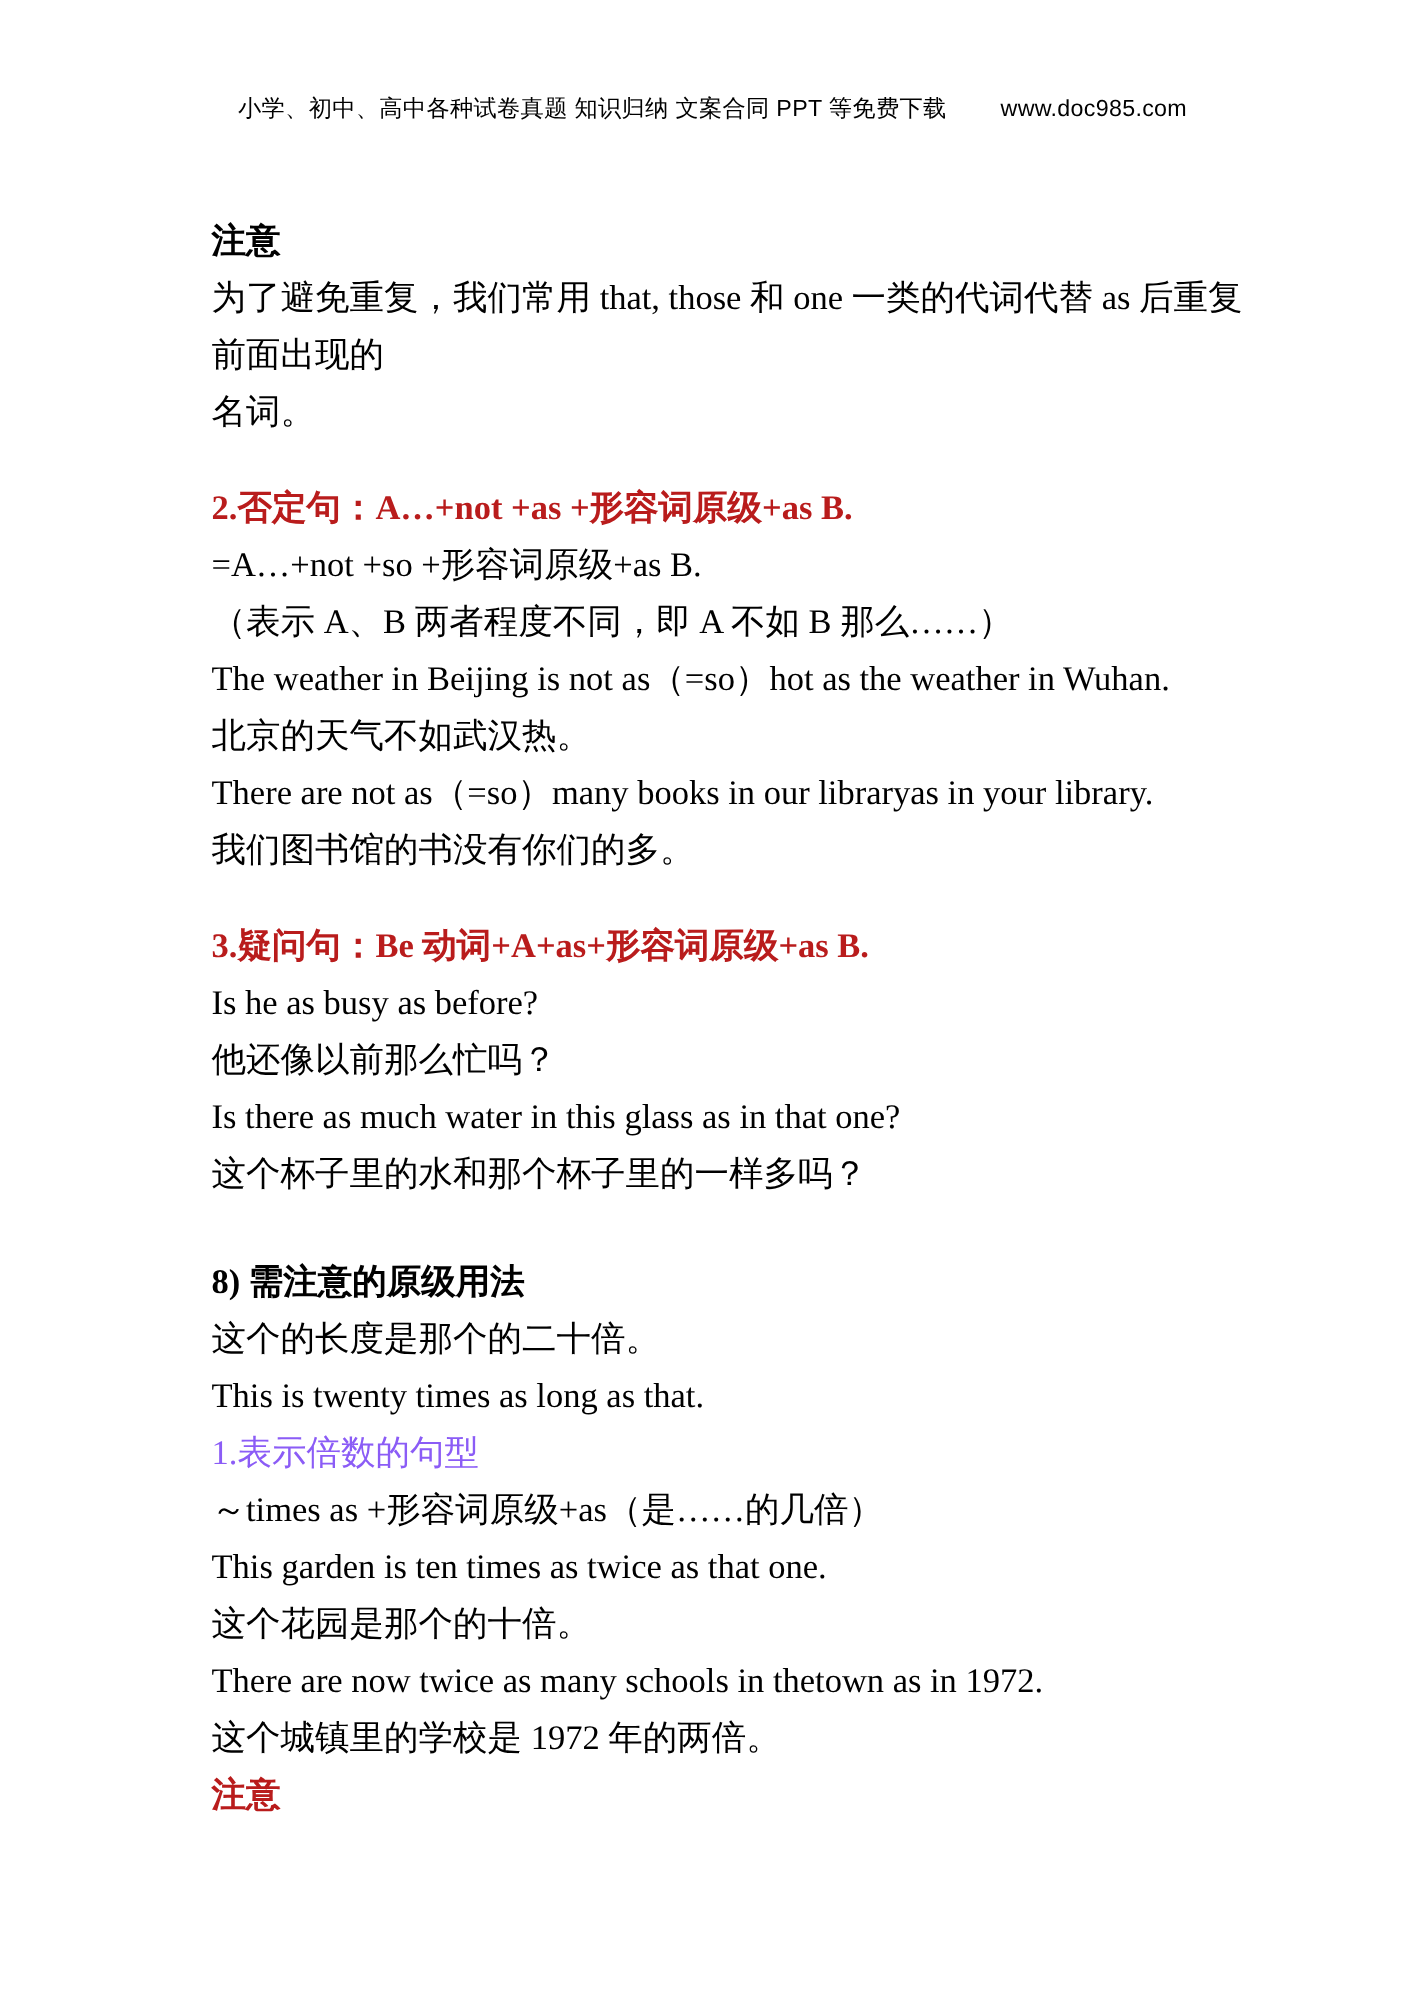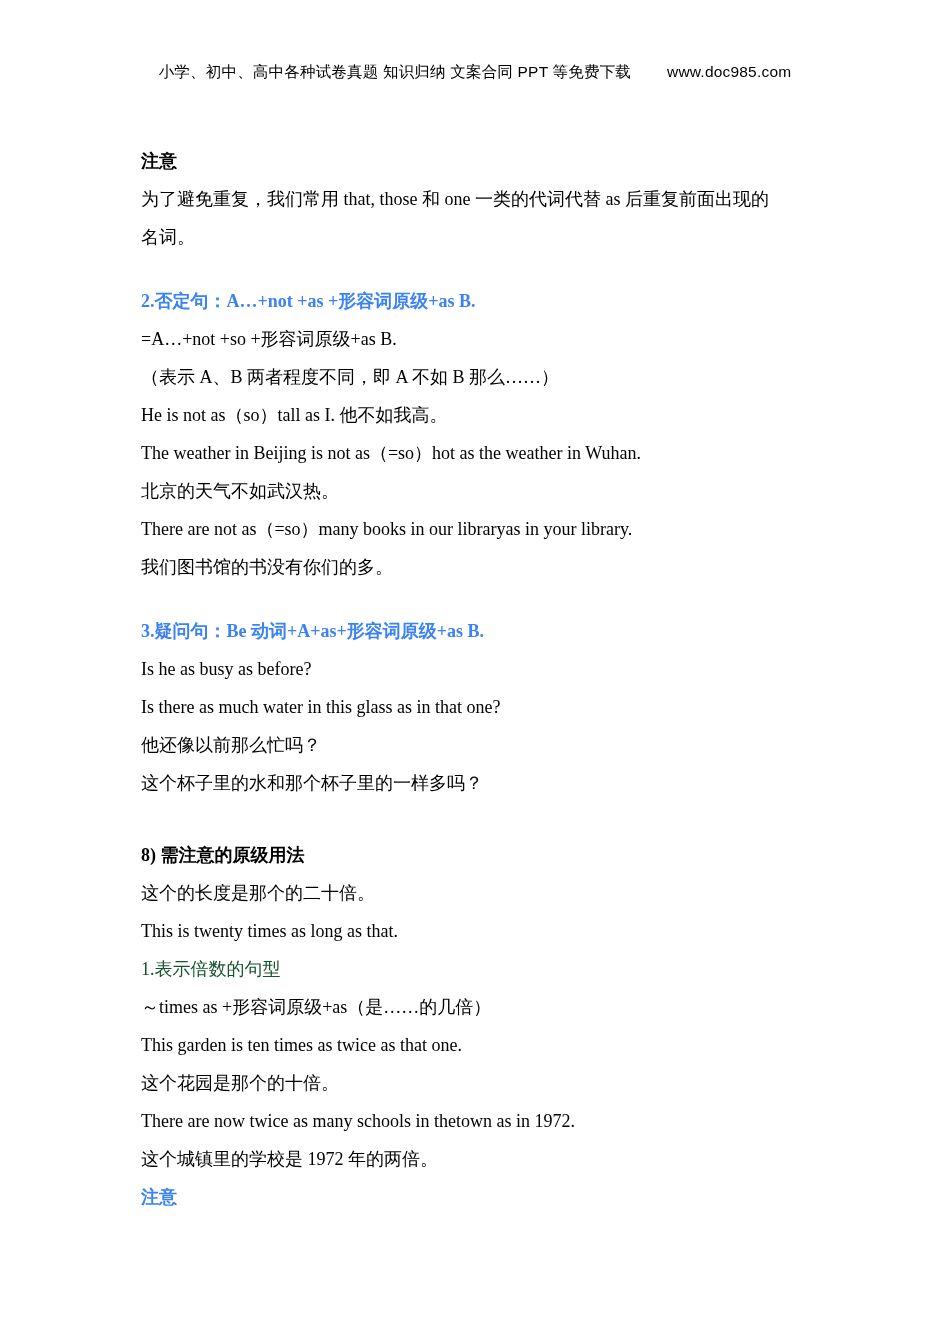--- a/index.html
+++ b/index.html
@@ -35,32 +35,32 @@
   .header .site {
     margin-left: 36px;
   }
   .content {
     position: absolute;
     top: 142px;
     left: 141px;
     width: 690px;
   }
   .line {
-    font-size: 18px;
+    font-size: 23px;
     line-height: 38px;
     white-space: pre-wrap;
   }
   .bold {
     font-weight: bold;
   }
   .red {
-    color: #14532d;
+    color: #8b5cf6;
   }
   .redbold {
-    color: #3b82f6;
+    color: #b91c1c;
     font-weight: bold;
   }
   .spacer-md { height: 26px; }
   .spacer-lg { height: 34px; }
 </style>
 </head>
 <body>
 
 <div class="page">
 
@@ -72,32 +72,31 @@
 
     <div class="line bold">注意</div>
     <div class="line">为了避免重复，我们常用 that, those 和 one 一类的代词代替 as 后重复前面出现的</div>
     <div class="line">名词。</div>
 
     <div class="spacer-md"></div>
 
     <div class="line redbold">2.否定句：A…+not +as +形容词原级+as B.</div>
     <div class="line">=A…+not +so +形容词原级+as B.</div>
     <div class="line">（表示 A、B 两者程度不同，即 A 不如 B 那么……）</div>
-    <div class="line">He is not as（so）tall as I. 他不如我高。</div>
     <div class="line">The weather in Beijing is not as（=so）hot as the weather in Wuhan.</div>
     <div class="line">北京的天气不如武汉热。</div>
     <div class="line">There are not as（=so）many books in our libraryas in your library.</div>
     <div class="line">我们图书馆的书没有你们的多。</div>
 
     <div class="spacer-md"></div>
 
     <div class="line redbold">3.疑问句：Be 动词+A+as+形容词原级+as B.</div>
     <div class="line">Is he as busy as before?</div>
+    <div class="line">他还像以前那么忙吗？</div>
     <div class="line">Is there as much water in this glass as in that one?</div>
-    <div class="line">他还像以前那么忙吗？</div>
     <div class="line">这个杯子里的水和那个杯子里的一样多吗？</div>
 
     <div class="spacer-lg"></div>
 
     <div class="line bold">8) 需注意的原级用法</div>
     <div class="line">这个的长度是那个的二十倍。</div>
     <div class="line">This is twenty times as long as that.</div>
     <div class="line red">1.表示倍数的句型</div>
     <div class="line">～times as +形容词原级+as（是……的几倍）</div>
     <div class="line">This garden is ten times as twice as that one.</div>

